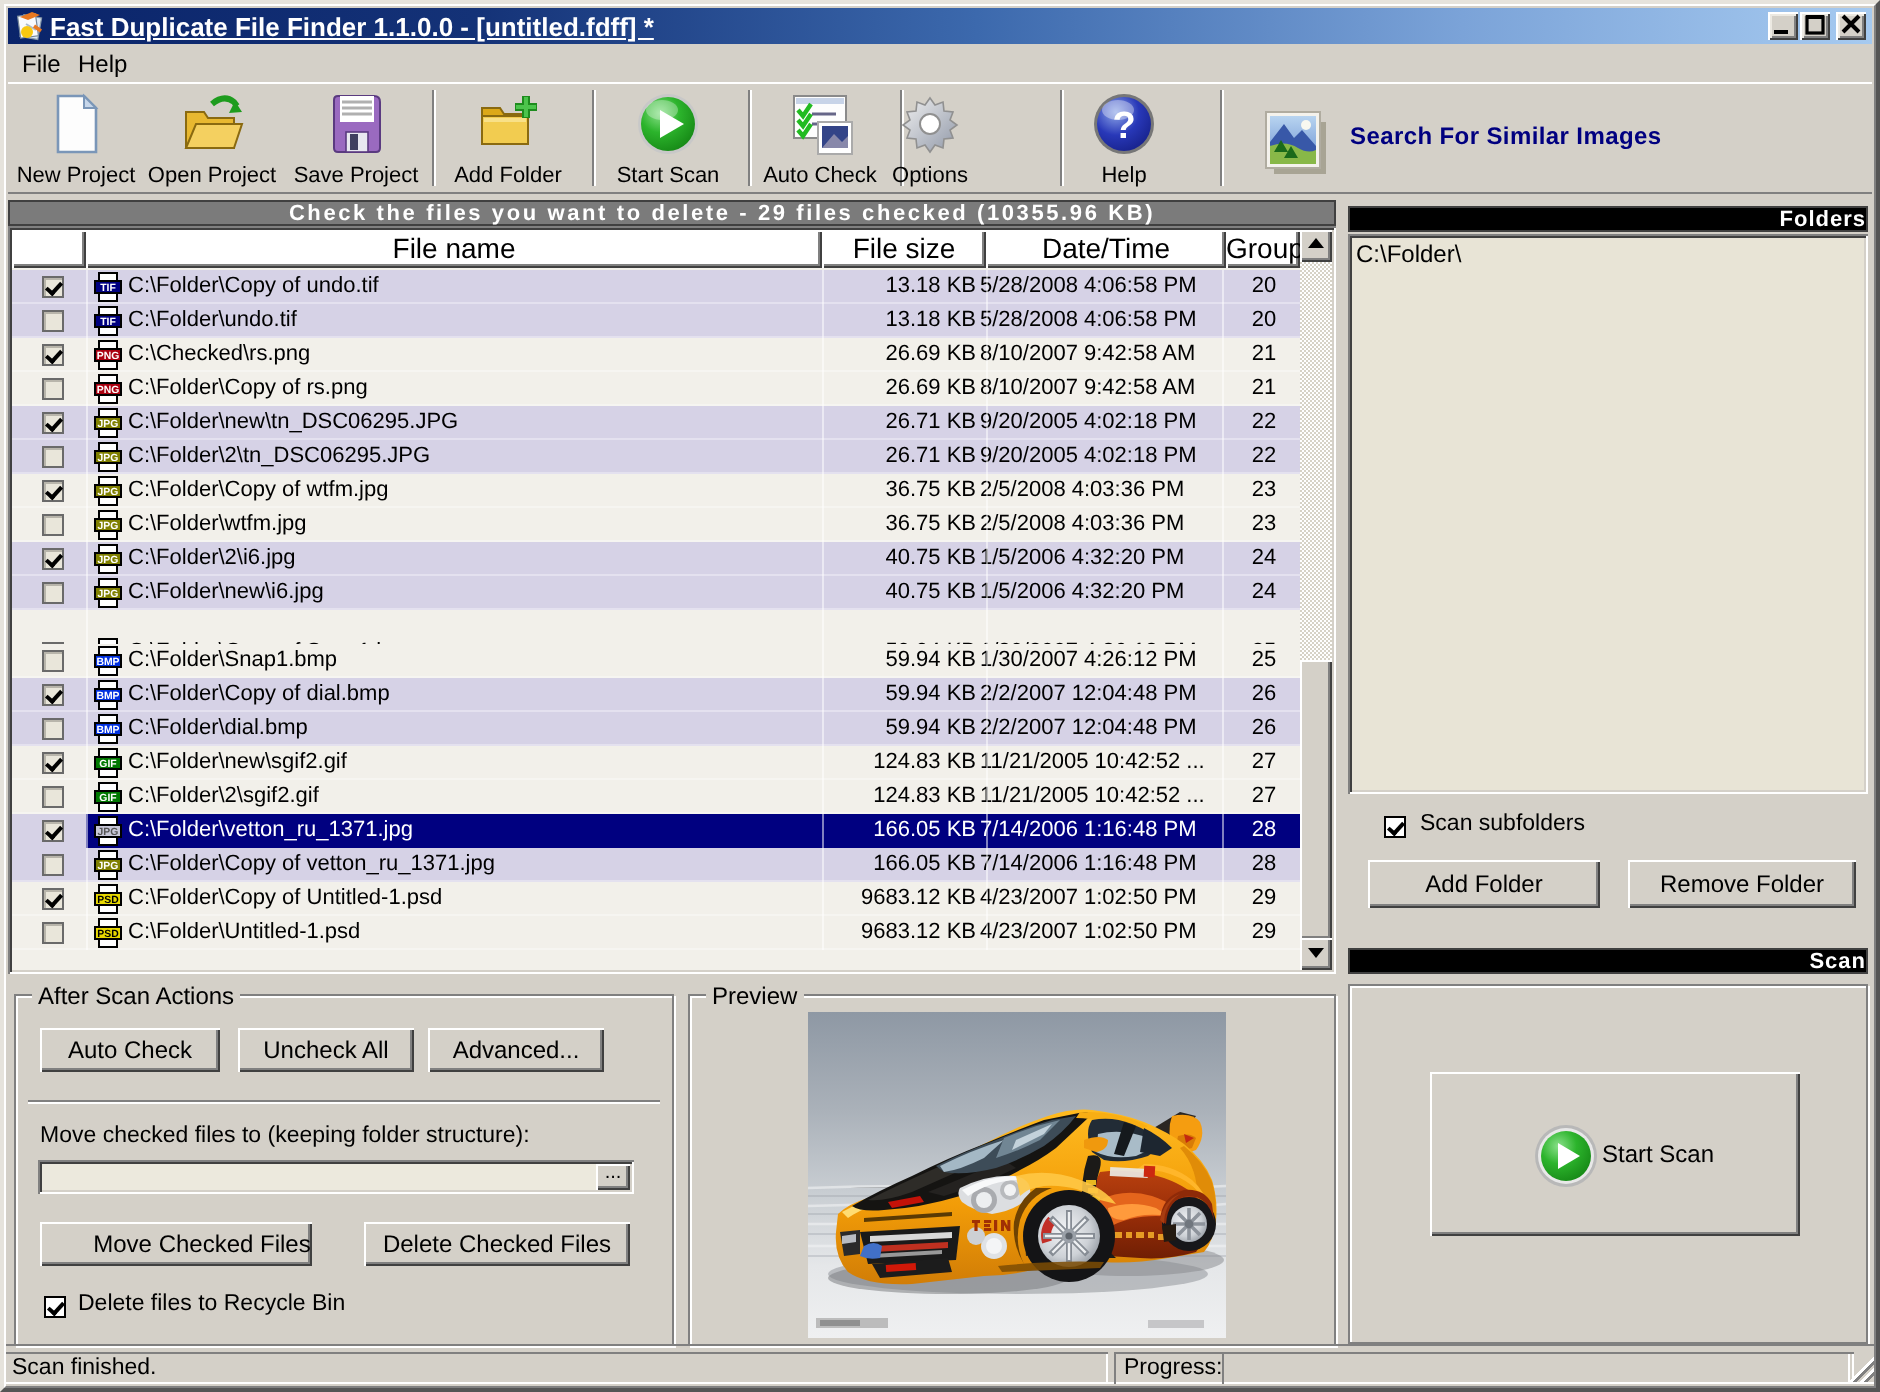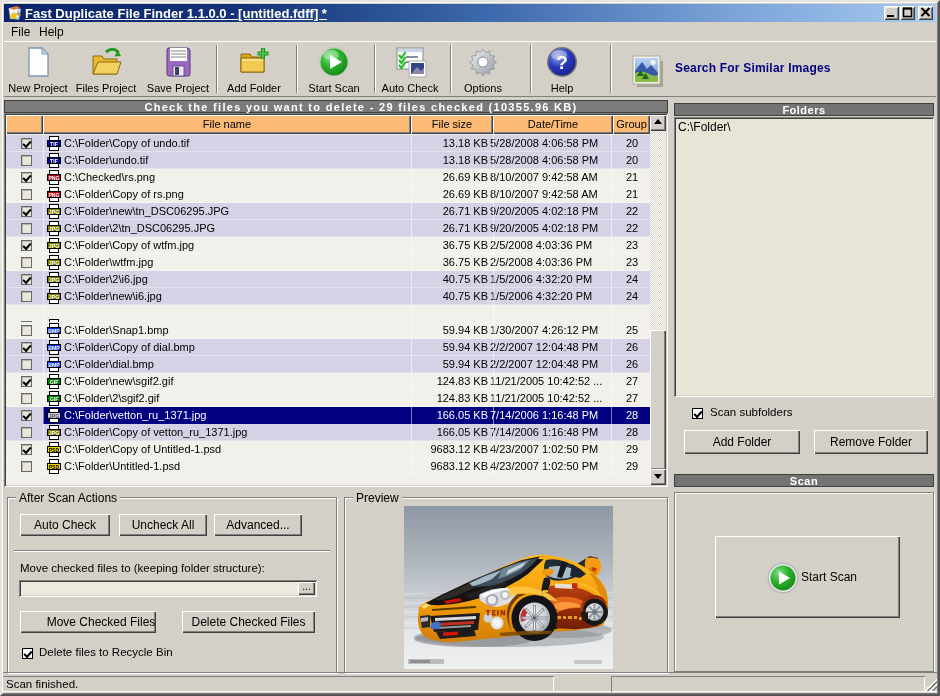--- a/index.html
+++ b/index.html
@@ -18,21 +18,21 @@
 
 .tbar{position:absolute;left:4px;top:41px;width:932px;height:56px;border-top:1px solid #fff;border-bottom:1px solid #808080;background:#d4d0c8;}
 .tbtn{position:absolute;top:0;height:54px;text-align:center;font-size:11px;color:#000;}
 .tbtn svg{position:absolute;top:4px;left:50%;transform:translateX(-50%);}
 .tbtn .lb{position:absolute;left:50%;transform:translateX(-50%);top:40px;white-space:nowrap;}
 .tsep{position:absolute;top:3px;height:48px;width:2px;border-left:1px solid #808080;border-right:1px solid #fff;}
 
 .grid{position:absolute;left:4px;top:100px;width:664px;height:387px;}
 .ghead{position:absolute;left:0;top:0;width:664px;height:13px;background:#7b7b7b;border:1px solid #404040;color:#fff;font-weight:bold;font-size:11px;text-align:center;line-height:12px;letter-spacing:1.3px;padding-left:50px;}
 .lbox{position:absolute;left:0;top:13px;width:664px;height:374px;background:#f2f0ea;box-shadow:inset 1px 1px 0 #808080,inset -1px -1px 0 #fff,inset 2px 2px 0 #404040,inset -2px -2px 0 #d4d0c8;}
-.cols{position:absolute;left:2px;top:15px;width:643px;height:19px;background:#fdba74;font-size:11px;}
+.cols{position:absolute;left:2px;top:15px;width:643px;height:19px;background:#ffffff;font-size:14px;}
 .hcell{position:absolute;top:0;height:19px;box-shadow:inset 1px 1px 0 #fff,inset -1px -1px 0 #404040,inset -2px -2px 0 #808080;text-align:center;line-height:18px;}
 .rows{position:absolute;left:2px;top:35px;width:644px;height:340px;font-size:11px;}
 .rows .vline{position:absolute;top:0;width:1px;height:340px;background:rgba(255,255,255,0.5);z-index:5;}
 .row{position:absolute;left:0;width:644px;height:17px;line-height:17px;white-space:nowrap;box-shadow:inset 0 -1px 0 rgba(255,255,255,0.35);}
 .row.sel{box-shadow:none;}
 .row .cb{position:absolute;left:15px;top:3px;width:11px;height:11px;background:#e9e6da;border:1px solid #6a6a6a;box-shadow:inset 1px 1px 0 #b8b5ab;}
 .row .cb.c::before{content:"";position:absolute;left:1px;top:2px;width:6px;height:3px;border-left:2px solid #000;border-bottom:2px solid #000;transform:rotate(-48deg);}
 .row .fico{position:absolute;left:41px;top:1px;}
 .row .fn{position:absolute;left:58px;top:0;}
 .row .fs{position:absolute;left:257px;width:225px;text-align:right;}
@@ -41,21 +41,21 @@
 .lav{background:#d6d2e6;}
 .wht{background:#f2f0ea;}
 .sel .selband{position:absolute;left:37px;top:0;right:0;height:17px;background:#000080;}
 .sel span{color:#fff;position:relative;}
 
 .vsb{position:absolute;right:2px;top:15px;width:16px;bottom:2px;background:#f1efe9;}
 .sbtn{position:absolute;left:0;width:16px;height:16px;background:#d4d0c8;box-shadow:inset 1px 1px 0 #fff,inset -1px -1px 0 #404040,inset -2px -2px 0 #808080;text-align:center;}
 .vsb .track{position:absolute;left:0;top:16px;bottom:16px;width:16px;background:repeating-conic-gradient(#fff 0% 25%,#d6d2c6 0% 50%) 0 0/2px 2px;}
 .vsb .thumb{position:absolute;left:0;width:16px;background:#d4d0c8;box-shadow:inset 1px 1px 0 #fff,inset -1px -1px 0 #404040,inset -2px -2px 0 #808080;}
 
-.phead{position:absolute;background:#737373;border:1px solid #404040;color:#fff;font-weight:bold;font-size:11px;text-align:center;line-height:12px;letter-spacing:0.5px;}
+.phead{position:absolute;background:#000000;border:1px solid #404040;color:#fff;font-weight:bold;font-size:11px;text-align:right;line-height:12px;letter-spacing:0.5px;}
 .flist{position:absolute;left:674px;top:117px;width:260px;height:280px;background:#e8e4d6;box-shadow:inset 1px 1px 0 #808080,inset -1px -1px 0 #fff,inset 2px 2px 0 #404040,inset -2px -2px 0 #d4d0c8;font-size:12px;padding:3px 0 0 4px;}
 .ckb{position:absolute;width:11px;height:11px;background:#fff;border:1px solid #000;}
 .ckb.c::before{content:"";position:absolute;left:1px;top:2px;width:6px;height:3px;border-left:2px solid #000;border-bottom:2px solid #000;transform:rotate(-48deg);}
 .btn{position:absolute;background:#d4d0c8;box-shadow:inset 1px 1px 0 #fff,inset -1px -1px 0 #404040,inset -2px -2px 0 #808080;font-size:12px;text-align:center;color:#000;}
 .lbl{position:absolute;font-size:11.5px;color:#000;white-space:nowrap;}
 
 .gb{position:absolute;border:1px solid #808080;box-shadow:1px 1px 0 #fff,inset 1px 1px 0 #fff;}
 .gb .leg{position:absolute;top:-7px;left:8px;background:#d4d0c8;padding:0 3px;font-size:12px;}
 
 .status{position:absolute;left:2px;top:672px;width:936px;height:20px;border-top:1px solid #808080;box-shadow:0 -1px 0 #fff inset;}
@@ -103,21 +103,21 @@
     </svg>
     <span class="lb">New Project</span>
   </div>
   <div class="tbtn" style="left:70px;width:64px;">
     <svg width="34" height="32" viewBox="0 0 34 32">
       <path d="M17 6 q6 -5 11 -1 l1.5 2" fill="none" stroke="#1e9c1e" stroke-width="3"></path>
       <path d="M32 10 l-6.5 0.5 3 -6 z" fill="#1e9c1e"></path>
       <path d="M4 10 H13 L15 13 H28 V28 H4 Z" fill="#e8b830" stroke="#8a6a10" stroke-width="1"></path>
       <path d="M4 28 L9 16 H32 L28 28 Z" fill="#f4d060" stroke="#8a6a10" stroke-width="1"></path>
     </svg>
-    <span class="lb">Files Project</span>
+    <span class="lb">Open Project</span>
   </div>
   <div class="tbtn" style="left:142px;width:64px;">
     <svg width="30" height="32" viewBox="0 0 30 32">
       <path d="M4 4 Q4 2 6 2 H24 Q27 2 27 5 V28 Q27 30 25 30 H6 Q4 30 4 28 Z" fill="#9a6ac0" stroke="#5a3a80" stroke-width="1"></path>
       <rect x="7" y="2" width="17" height="13" fill="#fff"></rect>
       <path d="M8 5 H23 M8 8 H23 M8 11 H23" stroke="#b0b0b0" stroke-width="1.4"></path>
       <rect x="10" y="20" width="11" height="10" fill="#e8e8f0" stroke="#5a3a80" stroke-width="0.8"></rect>
       <rect x="12" y="21" width="4" height="8" fill="#404060"></rect>
     </svg>
     <span class="lb">Save Project</span>
@@ -159,21 +159,21 @@
       <path d="M6 9 l2.5 3 4-6 M6 14 l2.5 3 4-6 M6 19 l2.5 3 4-6" stroke="#22bb22" stroke-width="2.2" fill="none"></path>
       <g>
       <rect x="16" y="15" width="17" height="16" fill="#fff" stroke="#aaa" stroke-width="1"></rect>
       <rect x="18" y="17" width="13" height="11" fill="#334488"></rect>
       <path d="M18 28 l6-7 4 4 3-3 v6 z" fill="#8888aa"></path>
       </g>
     </svg>
     <span class="lb">Auto Check</span>
   </div>
   <div class="tsep" style="left:446px;"></div>
-  <div class="tbtn" style="left:447px;width:64px;text-align:center;">
+  <div class="tbtn" style="left:429px;width:64px;text-align:center;">
     <svg width="32" height="32" viewBox="0 0 32 32">
       <path d="M16 3 l2.5 3.5 4-1.5 0.5 4.5 4.5 0.5 -1.5 4 3.5 2.5 -3.5 2.5 1.5 4 -4.5 0.5 -0.5 4.5 -4 -1.5 -2.5 3.5 -2.5 -3.5 -4 1.5 -0.5 -4.5 -4.5 -0.5 1.5 -4 -3.5 -2.5 3.5 -2.5 -1.5 -4 4.5 -0.5 0.5 -4.5 4 1.5 Z" fill="url(#ggear)" stroke="#909090" stroke-width="0.8"></path>
       <circle cx="16" cy="16" r="5" fill="#fff" stroke="#909090" stroke-width="1"></circle>
       <defs>
       <linearGradient id="ggear" x1="0" y1="0" x2="1" y2="1">
         <stop offset="0" stop-color="#f0f0f0"></stop>
             <stop offset="0.5" stop-color="#c0c4cc"></stop>
             <stop offset="1" stop-color="#9098a8"></stop>
       </linearGradient>
       </defs>
@@ -693,15 +693,16 @@
     <path d="M95 127 Q125 124 148 125 L146 128 L97 130 Z" fill="#7c4c03" opacity="0.85"></path>
 
     <rect x="4" y="153" width="36" height="5" fill="#bcbcbc"></rect>
     <rect x="6" y="154" width="20" height="3" fill="#909090"></rect>
     <rect x="170" y="154" width="28" height="4" fill="#c6c6c8"></rect>
   </svg>
 </div>
 
 <div class="status">
   <div class="spanel" style="left:0px;width:552px;padding-left:4px;">Scan finished.</div>
+  <div class="spanel" style="left:555px;width:370px;padding-left:5px;">Progress:</div>
   <div class="spanel" style="left:609px;width:314px;"></div>
   <div class="grip"></div>
 </div>
 
 </body></html>

